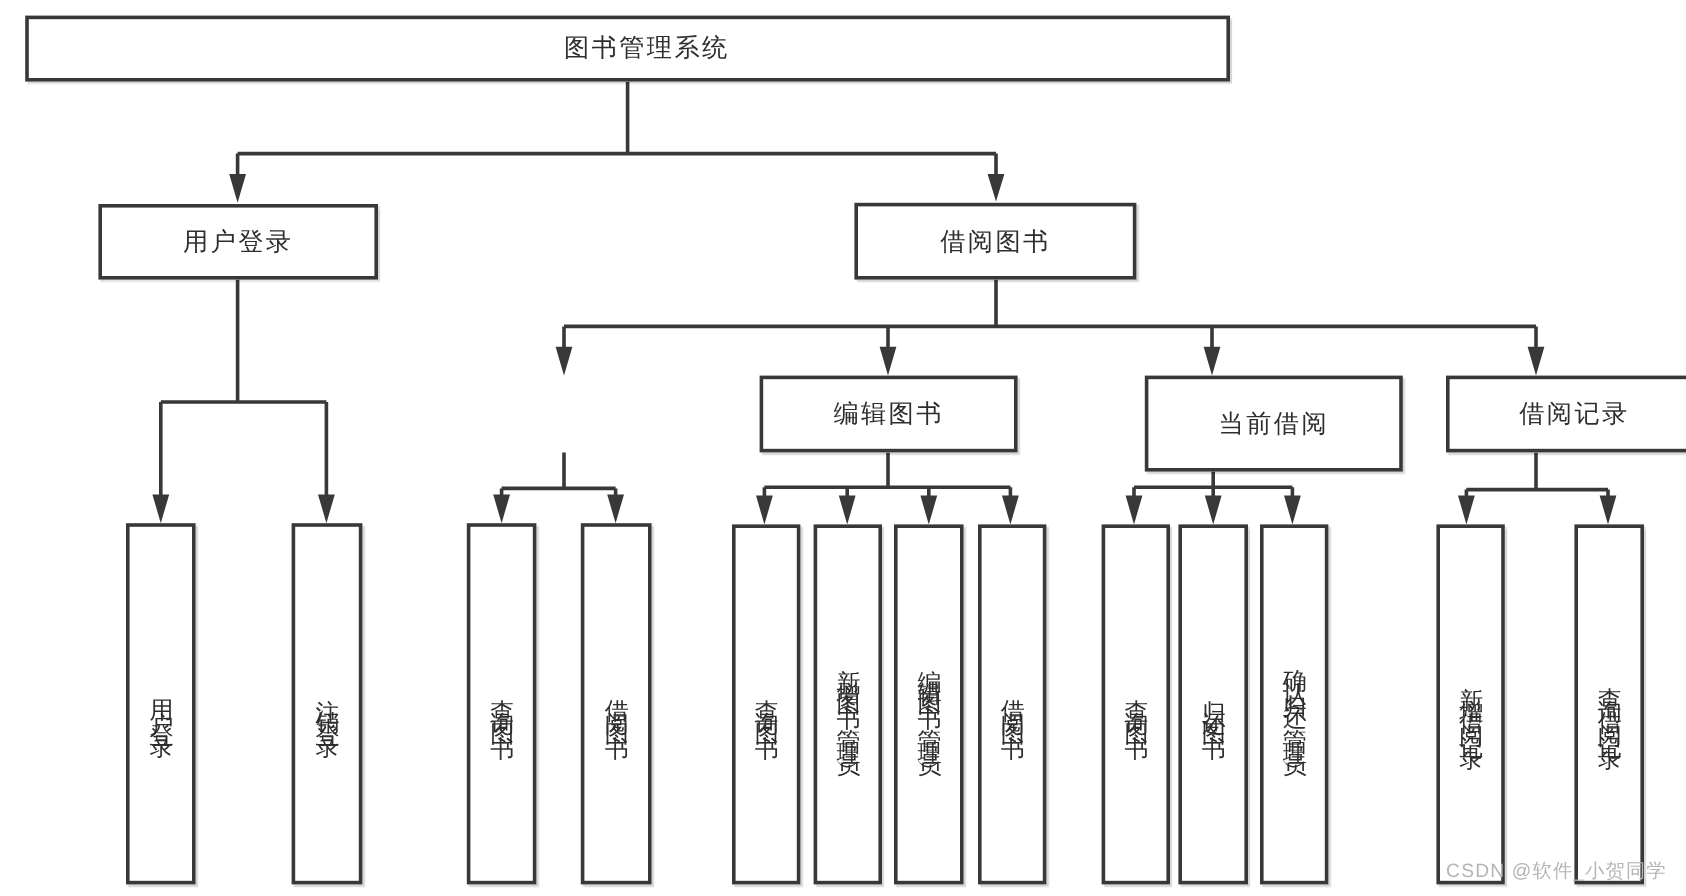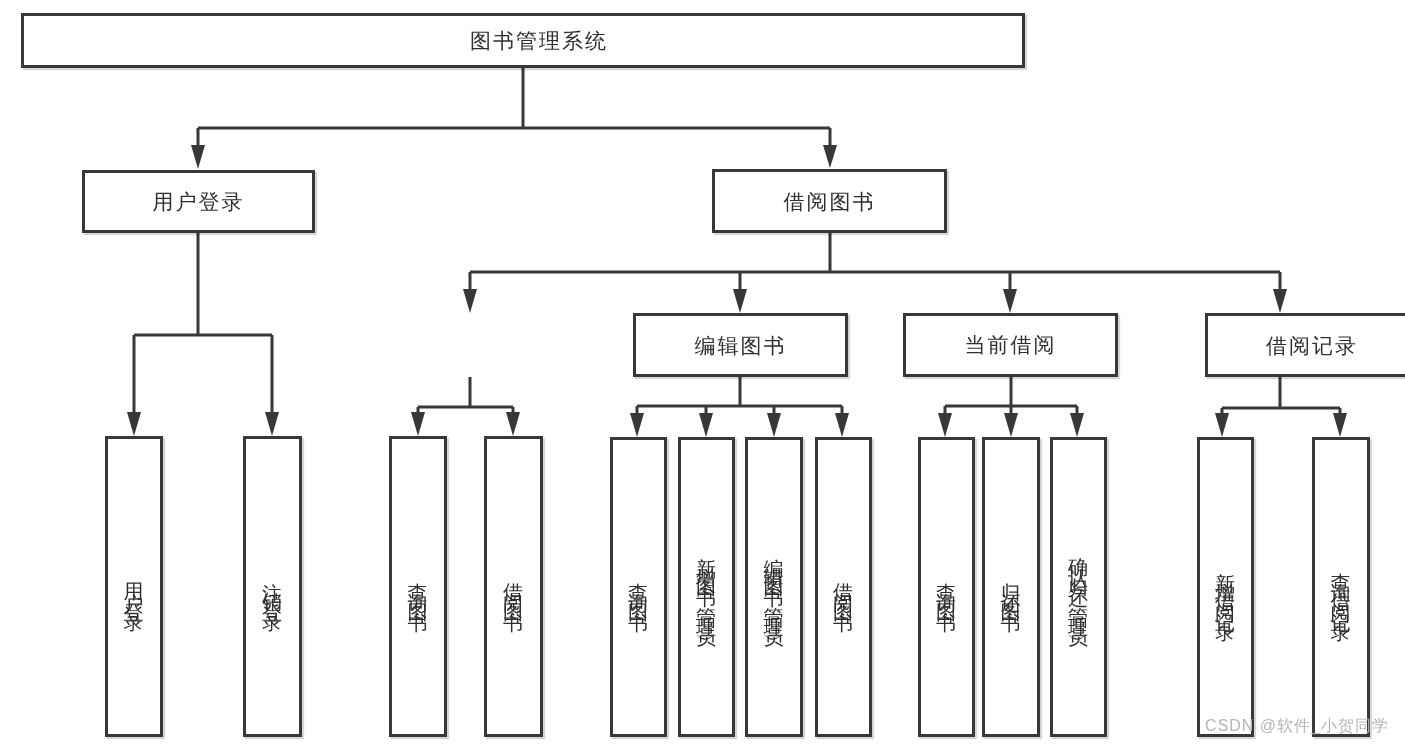--- a/index.html
+++ b/index.html
@@ -104,21 +104,21 @@
       <path d="M1333 413 L1347 413 L1340 437 Z"></path>
     </g>
   </svg>
 
   <div class="node" style="left:21px; top:13px; width:1004px; height:55px;padding-left:32px;">图书管理系统</div>
 
   <div class="node" style="left:82px; top:170px; width:233px; height:63px;">用户登录</div>
   <div class="node" style="left:712px; top:169px; width:235px; height:64px;">借阅图书</div>
 
   <div class="node" style="left:633px; top:313px; width:215px; height:64px;">编辑图书</div>
-  <div class="node" style="left:903px; top:313px; width:215px; height:64px;font-family:Liberation Serif, serif;">当前借阅</div>
+  <div class="node" style="left:954px; top:313px; width:215px; height:80px;">当前借阅</div>
   <div class="node" style="left:1205px; top:313px; width:214px; height:64px;">借阅记录</div>
 
   <div class="node vertical" style="left:105px; top:436px; width:58px; height:301px;">用户登录</div>
   <div class="node vertical" style="left:243px; top:436px; width:59px; height:301px;">注销登录</div>
 
   <div class="node vertical" style="left:389px; top:436px; width:58px; height:301px;">查询图书</div>
   <div class="node vertical" style="left:484px; top:436px; width:59px; height:301px;">借阅图书</div>
 
   <div class="node vertical" style="left:610px; top:437px; width:57px; height:300px;">查询图书</div>
   <div class="node vertical" style="left:678px; top:437px; width:57px; height:300px;">新增图书（管理员）</div>

